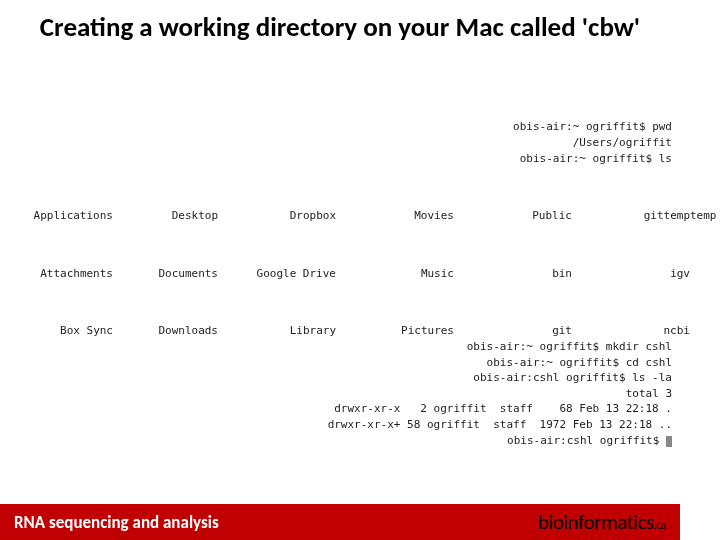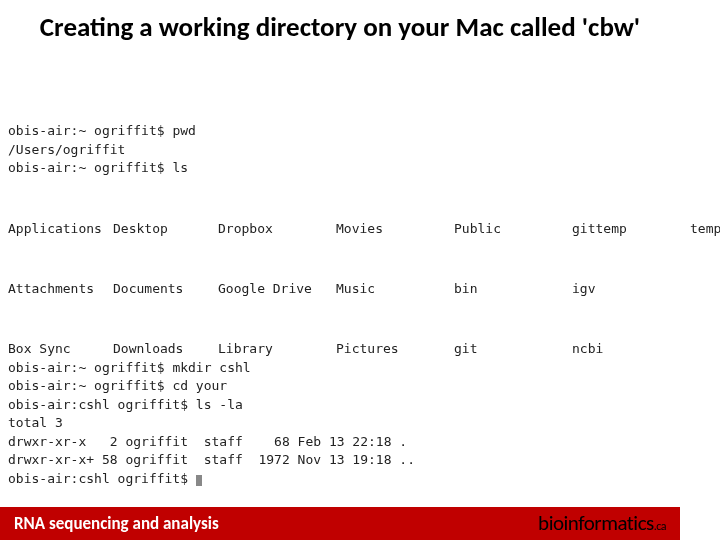--- a/index.html
+++ b/index.html
@@ -1,20 +1,20 @@
 <!DOCTYPE html>
 <html><head>
 <meta charset="utf-8">
 <style>
   * { margin: 0; padding: 0; box-sizing: border-box; }
   html, body { width: 720px; height: 540px; font-family: Calibri, Arial, sans-serif; background: #fff; overflow: hidden; }
   .slide { width: 680px; height: 540px; position: relative; display: flex; flex-direction: column; }
   .title { font-size: 27px; font-weight: 700; text-align: center; padding: 10px 20px 4px 20px; line-height: 1.25; color: #000; }
   .content { flex: 1; padding: 56px 8px 0 8px; }
-  .terminal { font-family: "Menlo", "Consolas", monospace; font-size: 13px; line-height: 1.42; color: #222; white-space: pre; }
+  .terminal { font-family: "Menlo", "Consolas", monospace; font-size: 11px; line-height: 1.42; color: #222; white-space: pre; text-align: right; }
   .ls-cols { display: grid; grid-template-columns: 105px 105px 118px 118px 118px 118px 1fr; }
   .ls-cols span { white-space: pre; margin-top: 42px; }
   .footer { height: 36px; background: #c00000; display: flex; align-items: center; justify-content: space-between; padding: 0 14px 0 14px; gap: 42px; }
   .footer-left { color: #fff; font-size: 17px; font-weight: 700; }
   .footer-right { color: #000; font-size: 21px; font-weight: 400; letter-spacing: -0.5px; }
   .footer-right .bio { font-weight: 400; }
   .footer-right .ca { font-size: 12px; margin-top: 32px; }
   .cursor { display: inline-block; width: 6px; height: 11px; background: #888; vertical-align: text-bottom; }
 </style>
 </head>
@@ -23,25 +23,25 @@
 <div class="slide">
 
   <div class="title">Creating a working directory on your Mac called 'cbw'</div>
 
   <div class="content">
     <div class="terminal">
 <span>obis-air:~ ogriffit$ </span><span>pwd</span>
 <span>/Users/ogriffit</span>
 <span>obis-air:~ ogriffit$ </span><span>ls</span>
 <div class="ls-cols"><span>Applications</span><span>Desktop</span><span>Dropbox</span><span>Movies</span><span>Public</span><span>gittemp</span><span>temp</span></div><div class="ls-cols"><span>Attachments</span><span>Documents</span><span>Google Drive</span><span>Music</span><span>bin</span><span>igv</span><span></span></div><div class="ls-cols"><span>Box Sync</span><span>Downloads</span><span>Library</span><span>Pictures</span><span>git</span><span>ncbi</span><span></span></div><span>obis-air:~ ogriffit$ </span><span>mkdir cshl</span>
-<span>obis-air:~ ogriffit$ </span><span>cd your</span>
+<span>obis-air:~ ogriffit$ </span><span>cd cshl</span>
 <span>obis-air:cshl ogriffit$ </span><span>ls -la</span>
 <span>total 3</span>
 <span>drwxr-xr-x   2 ogriffit  staff    68 Feb 13 22:18 .</span>
-<span>drwxr-xr-x+ 58 ogriffit  staff  1972 Nov 13 19:18 ..</span>
+<span>drwxr-xr-x+ 58 ogriffit  staff  1972 Feb 13 22:18 ..</span>
 <span>obis-air:cshl ogriffit$ </span><span class="cursor"></span>
     </div>
   </div>
 
   <div class="footer">
     <div class="footer-left">RNA sequencing and analysis</div>
     <div class="footer-right"><span class="bio">bio</span><span>informatics</span><span class="ca">.ca</span></div>
   </div>
 
 </div>

